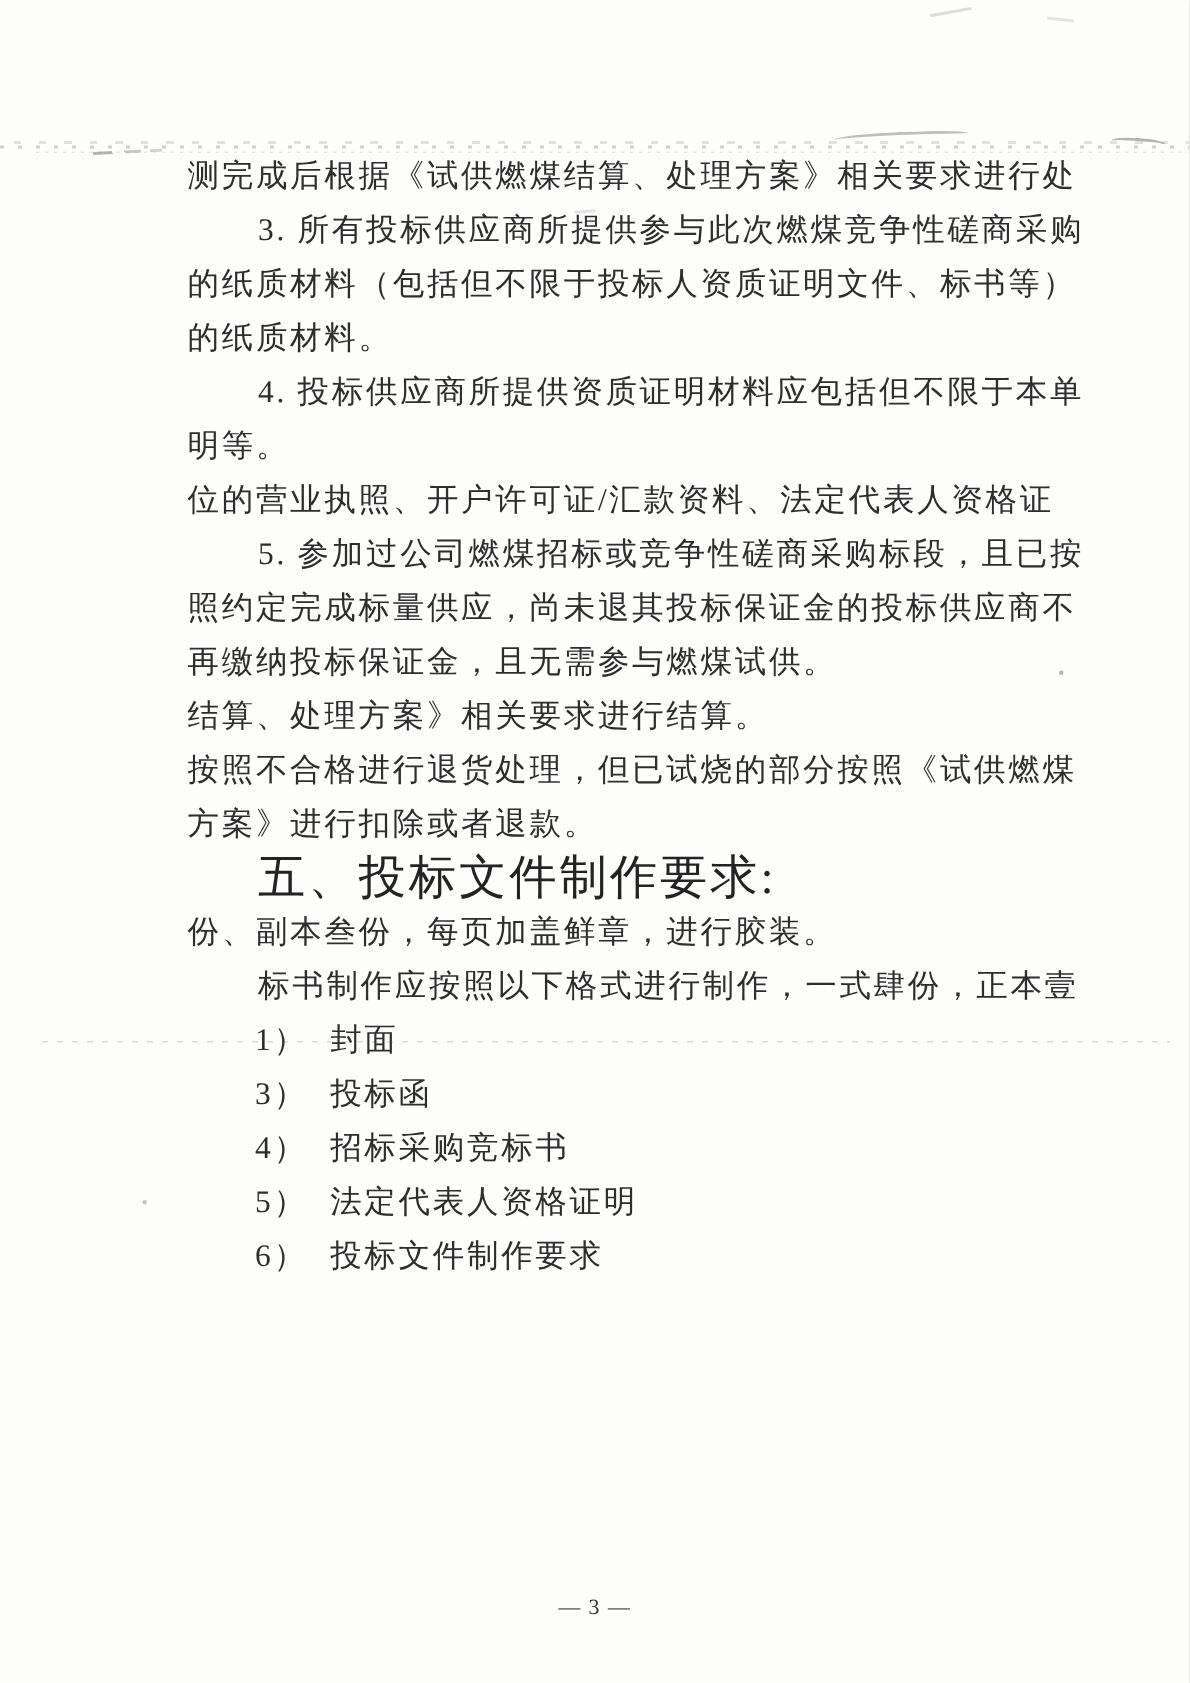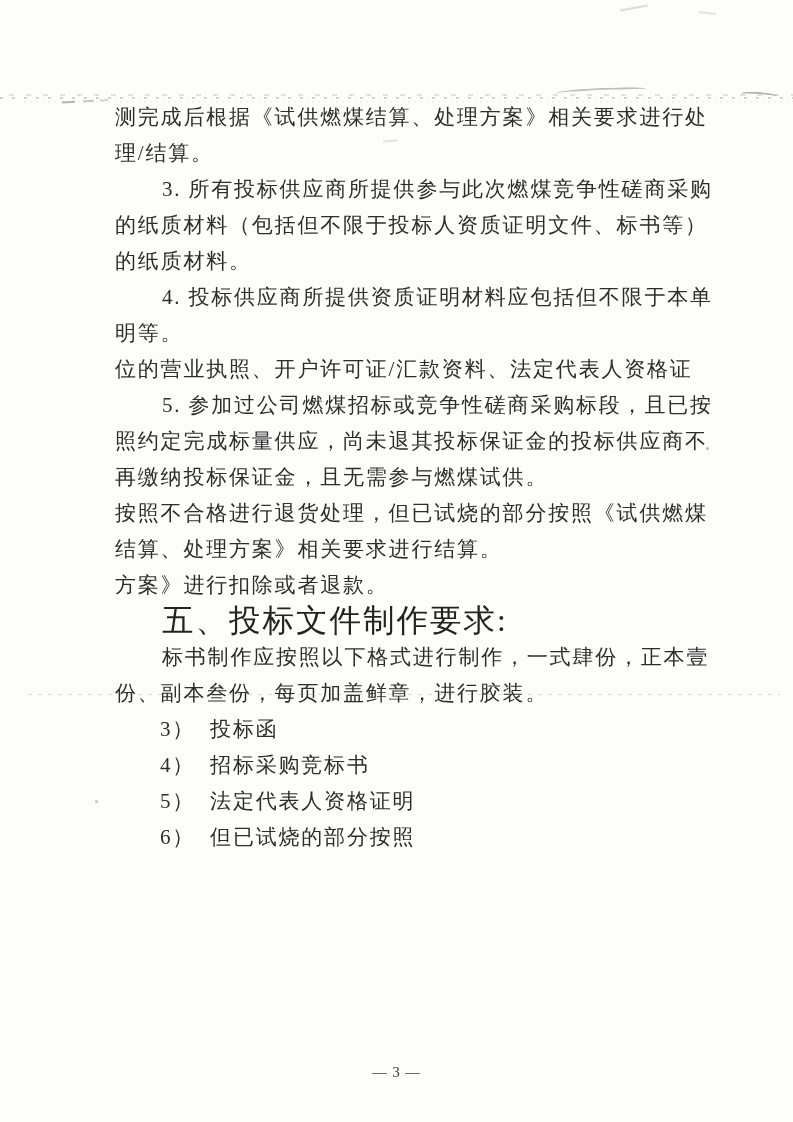--- a/index.html
+++ b/index.html
@@ -80,20 +80,21 @@
     left: 115px; top: 99px;
     width: 600px;
     font-size: 21px;
     letter-spacing: 1.8px;
     color: #2d2d2d;
   }
   .line {
     height: 36px;
     line-height: 36px;
     white-space: nowrap;
+    margin-left: 10px;
   }
   .line.indent { text-indent: 47px; }
   .line.heading {
     font-weight: normal;
     color: #232323;
     letter-spacing: 2px;
   }
   .list-line { padding-left: 45px; }
   .li-label { margin-left: 15px; }
 
@@ -119,50 +120,52 @@
   <div class="pre-dash"></div>
   <div class="corner-smudge-a"></div>
   <div class="corner-smudge-b"></div>
   <div class="dotline"></div>
   <div class="speck-a"></div>
   <div class="speck-b"></div>
   <div class="speck-c"></div>
 
   <main class="doc">
     <p class="line">测完成后根据《试供燃煤结算、处理方案》相关要求进行处</p>
-    <p class="line">理/结算。</p>
     <p class="line indent">3. 所有投标供应商所提供参与此次燃煤竞争性磋商采购</p>
     <p class="line">的纸质材料（包括但不限于投标人资质证明文件、标书等）</p>
     <p class="line">的纸质材料。</p>
     <p class="line indent">4. 投标供应商所提供资质证明材料应包括但不限于本单</p>
     <p class="line">明等。</p>
     <p class="line">位的营业执照、开户许可证/汇款资料、法定代表人资格证</p>
     <p class="line indent">5. 参加过公司燃煤招标或竞争性磋商采购标段，且已按</p>
     <p class="line">照约定完成标量供应，尚未退其投标保证金的投标供应商不</p>
     <p class="line">再缴纳投标保证金，且无需参与燃煤试供。</p>
+    <p class="line">结算、处理方案》相关要求进行结算。</p>
     <p class="line">按照不合格进行退货处理，但已试烧的部分按照《试供燃煤</p>
-    <p class="line">结算、处理方案》相关要求进行结算。</p>
     <p class="line">方案》进行扣除或者退款。</p>
 
     <h2 class="line indent heading">五、投标文件制作要求:</h2>
 
+    <p class="line">份、副本叁份，每页加盖鲜章，进行胶装。</p>
     <p class="line indent">标书制作应按照以下格式进行制作，一式肆份，正本壹</p>
-    <p class="line">份、副本叁份，每页加盖鲜章，进行胶装。</p>
 
     <ol style="list-style:none;">
+      <li class="line list-line">
+        <span>1）</span><span class="li-label">封面</span>
+      </li>
       <li class="line list-line">
         <span>3）</span><span class="li-label">投标函</span>
       </li>
       <li class="line list-line">
         <span>4）</span><span class="li-label">招标采购竞标书</span>
       </li>
       <li class="line list-line">
         <span>5）</span><span class="li-label">法定代表人资格证明</span>
       </li>
       <li class="line list-line">
-        <span>6）</span><span class="li-label">但已试烧的部分按照</span>
+        <span>6）</span><span class="li-label">投标文件制作要求</span>
       </li>
     </ol>
   </main>
 
   <div class="page-footer">— 3 —</div>
 
 </div>
 
 </body></html>

